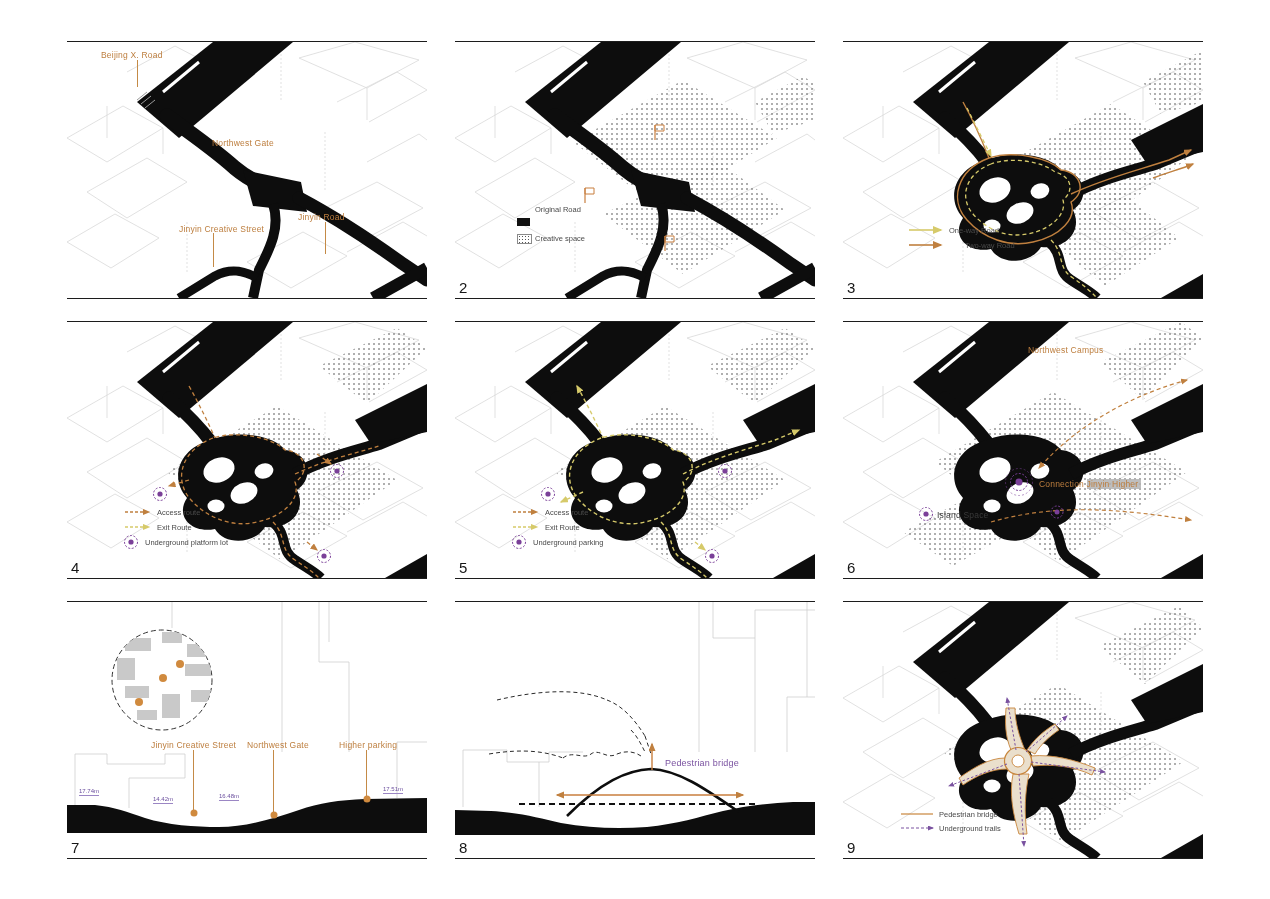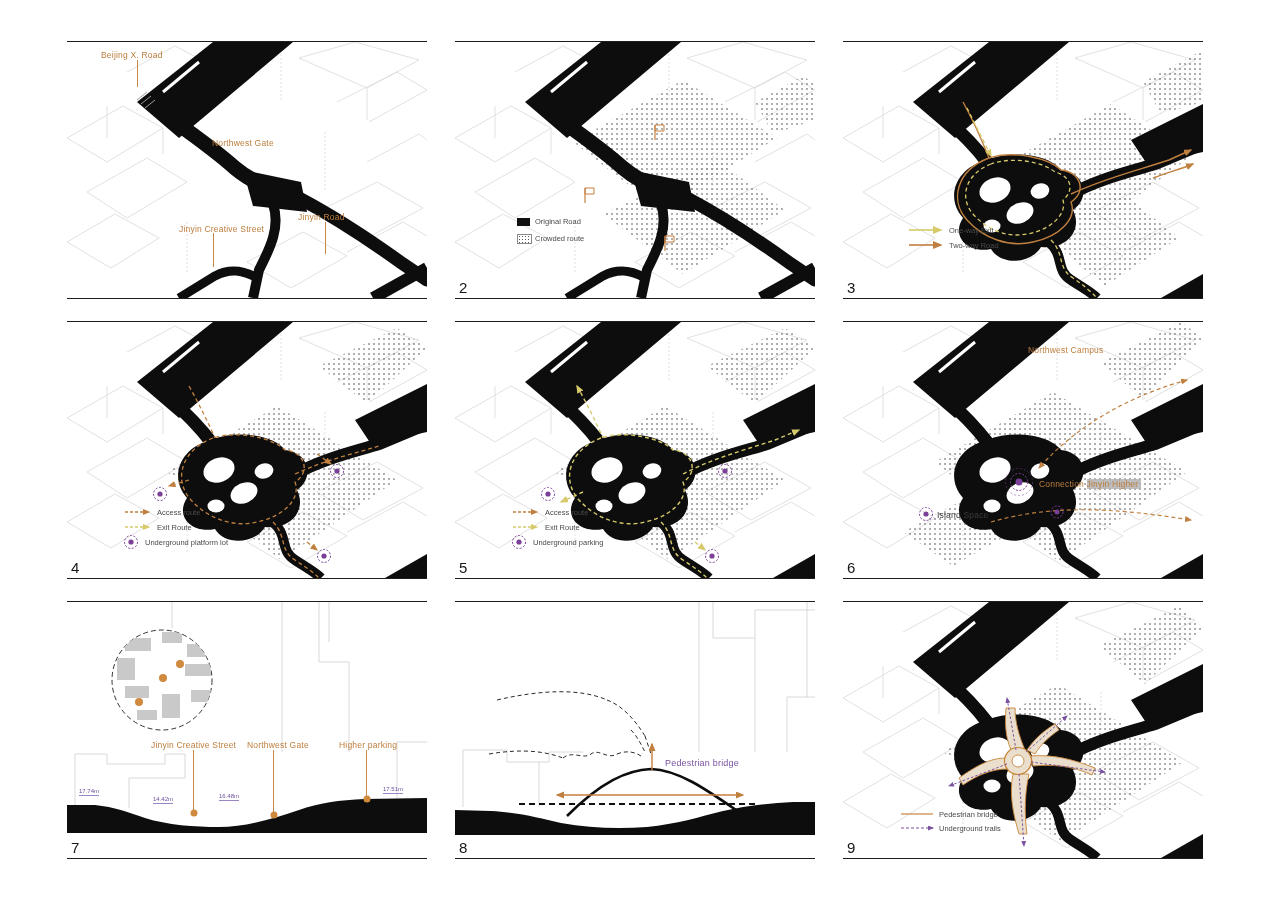--- a/index.html
+++ b/index.html
@@ -120,23 +120,23 @@
         <polygon points="118,100 228,38 322,96 206,168"></polygon>
         <polygon points="148,172 262,118 330,168 228,232"></polygon>
         <polygon points="300,60 348,34 360,42 360,78 318,92"></polygon>
       </g>
       <use href="#roadA"></use>
       <use href="#flag" x="200" y="98"></use>
       <use href="#flag" x="130" y="161"></use>
       <use href="#flag" x="210" y="209"></use>
     </svg>
     <div class="swatch-black" style="left:62px;top:176px"></div>
-    <span class="legend-label" style="left:80px;top:175px">Original Road</span>
+    <span class="legend-label" style="left:80px;top:163px">Original Road</span>
     <div class="swatch-dots" style="left:62px;top:192px"></div>
-    <span class="legend-label" style="left:80px;top:192px">Crowded route</span>
+    <span class="legend-label" style="left:80px;top:192px">Creative space</span>
     <span class="num">2</span>
   </div>
 
   <div class="panel" style="left:843px;top:41px">
     <svg width="360" height="256" viewBox="0 0 360 256">
       <use href="#isobg"></use>
       <g fill="url(#dots)" opacity="0.55">
         <polygon points="168,118 268,62 348,114 252,186"></polygon>
         <polygon points="196,190 276,148 336,196 262,244"></polygon>
         <polygon points="300,40 360,8 360,60 318,72"></polygon>
@@ -151,22 +151,22 @@
       <g stroke="#d6ca6a" stroke-width="1.3" fill="none" stroke-dasharray="4,3">
         <path d="M148,122 C122,132 116,156 130,172 C144,188 164,196 184,192 C208,188 224,172 220,158 C232,148 228,134 212,130 C200,120 170,114 148,122"></path>
         <path d="M208,198 C222,212 214,226 230,236 C242,244 248,250 254,256"></path>
         <path d="M124,66 C132,82 140,98 148,114" marker-end="url(#mY)"></path>
       </g>
       <g>
         <line x1="66" y1="188" x2="98" y2="188" stroke="#d6ca6a" stroke-width="1.6" marker-end="url(#mY)"></line>
         <line x1="66" y1="203" x2="98" y2="203" stroke="#c0803f" stroke-width="1.6" marker-end="url(#mO)"></line>
       </g>
     </svg>
-    <span class="legend-label" style="left:106px;top:184px">One-way Exit</span>
-    <span class="legend-label" style="left:106px;top:199px">Two-way Road</span>
+    <span class="legend-label" style="left:106px;top:184px">One-way Road</span>
+    <span class="legend-label" style="left:122px;top:199px">Two-way Road</span>
     <span class="num">3</span>
   </div>
 
   <div class="panel" style="left:67px;top:321px">
     <svg width="360" height="256" viewBox="0 0 360 256">
       <use href="#isobg"></use>
       <g fill="url(#dots)" opacity="0.55">
         <polygon points="100,150 210,84 330,158 214,238"></polygon>
         <polygon points="252,44 330,6 360,26 300,82"></polygon>
       </g>

